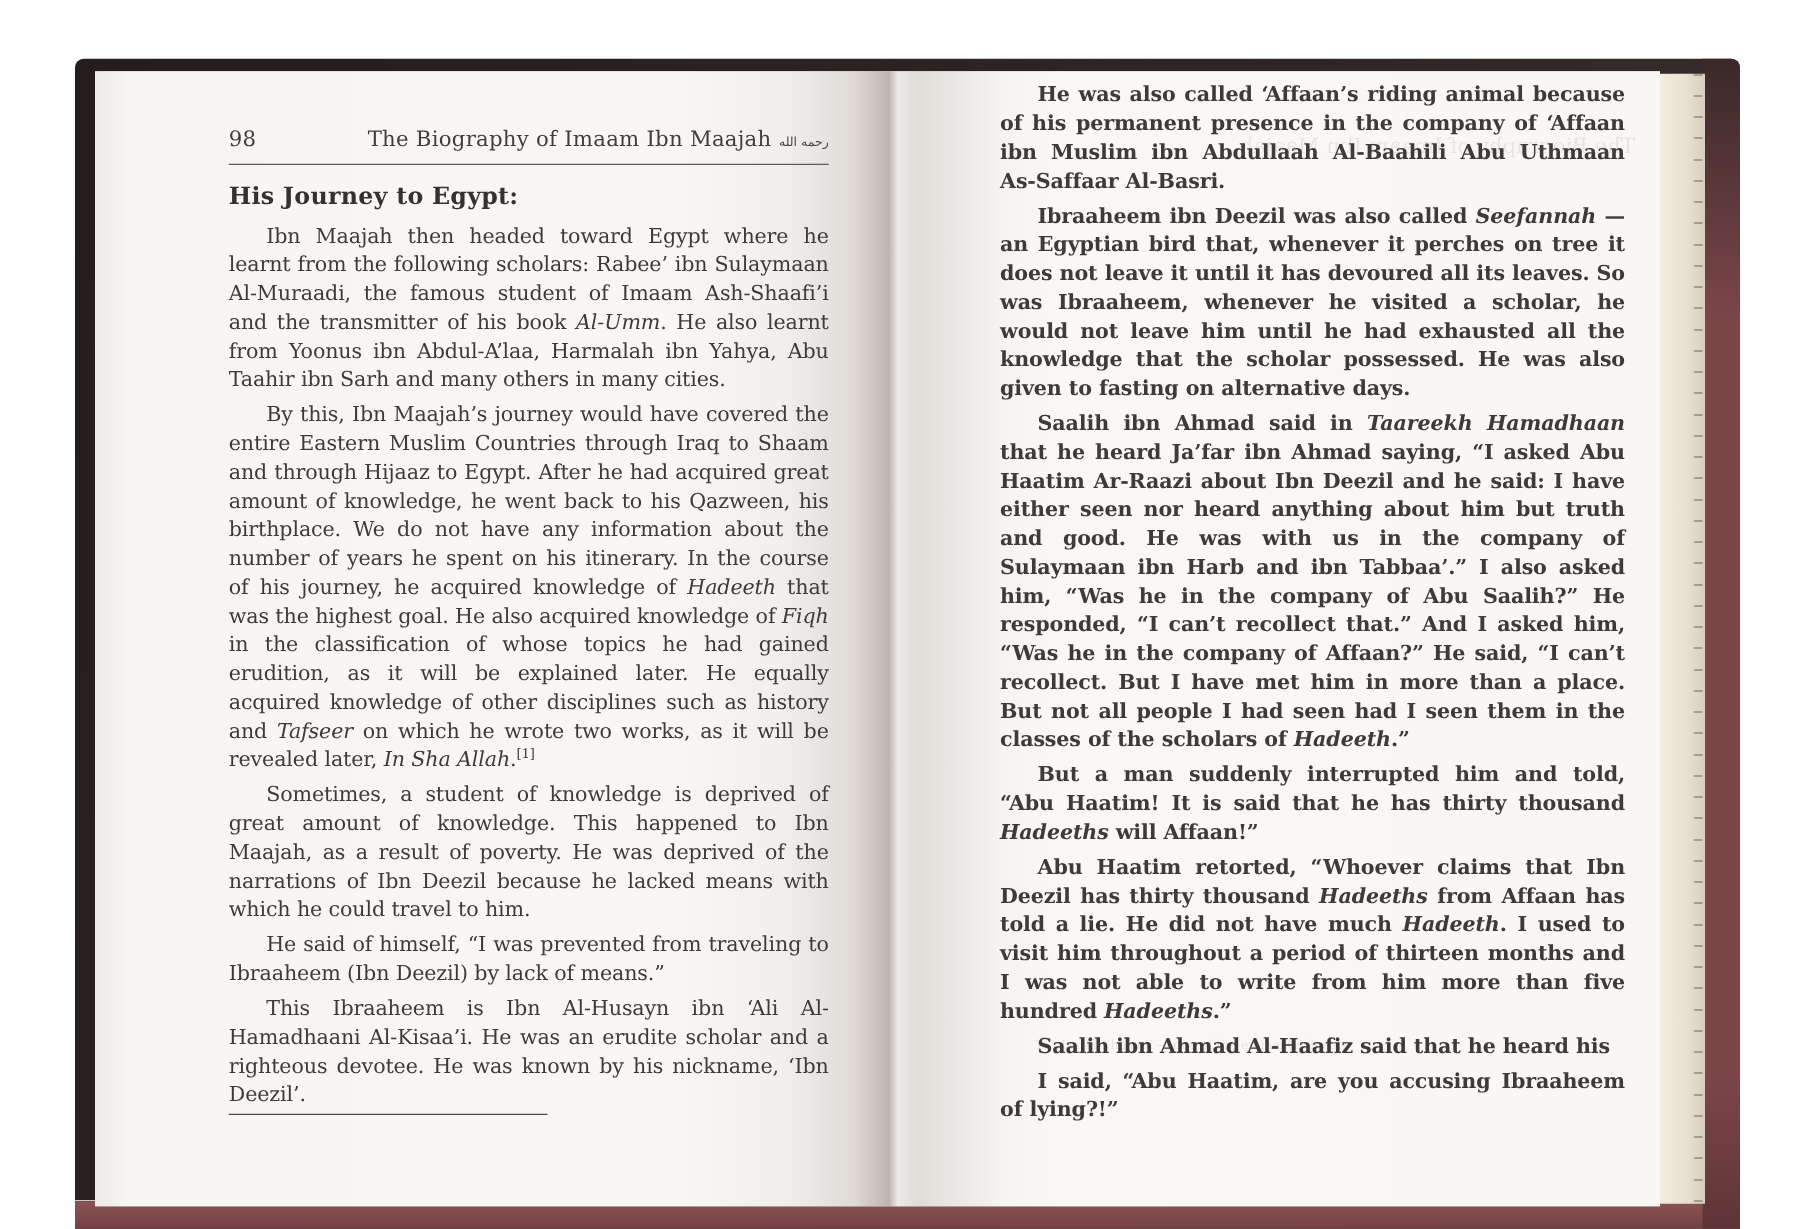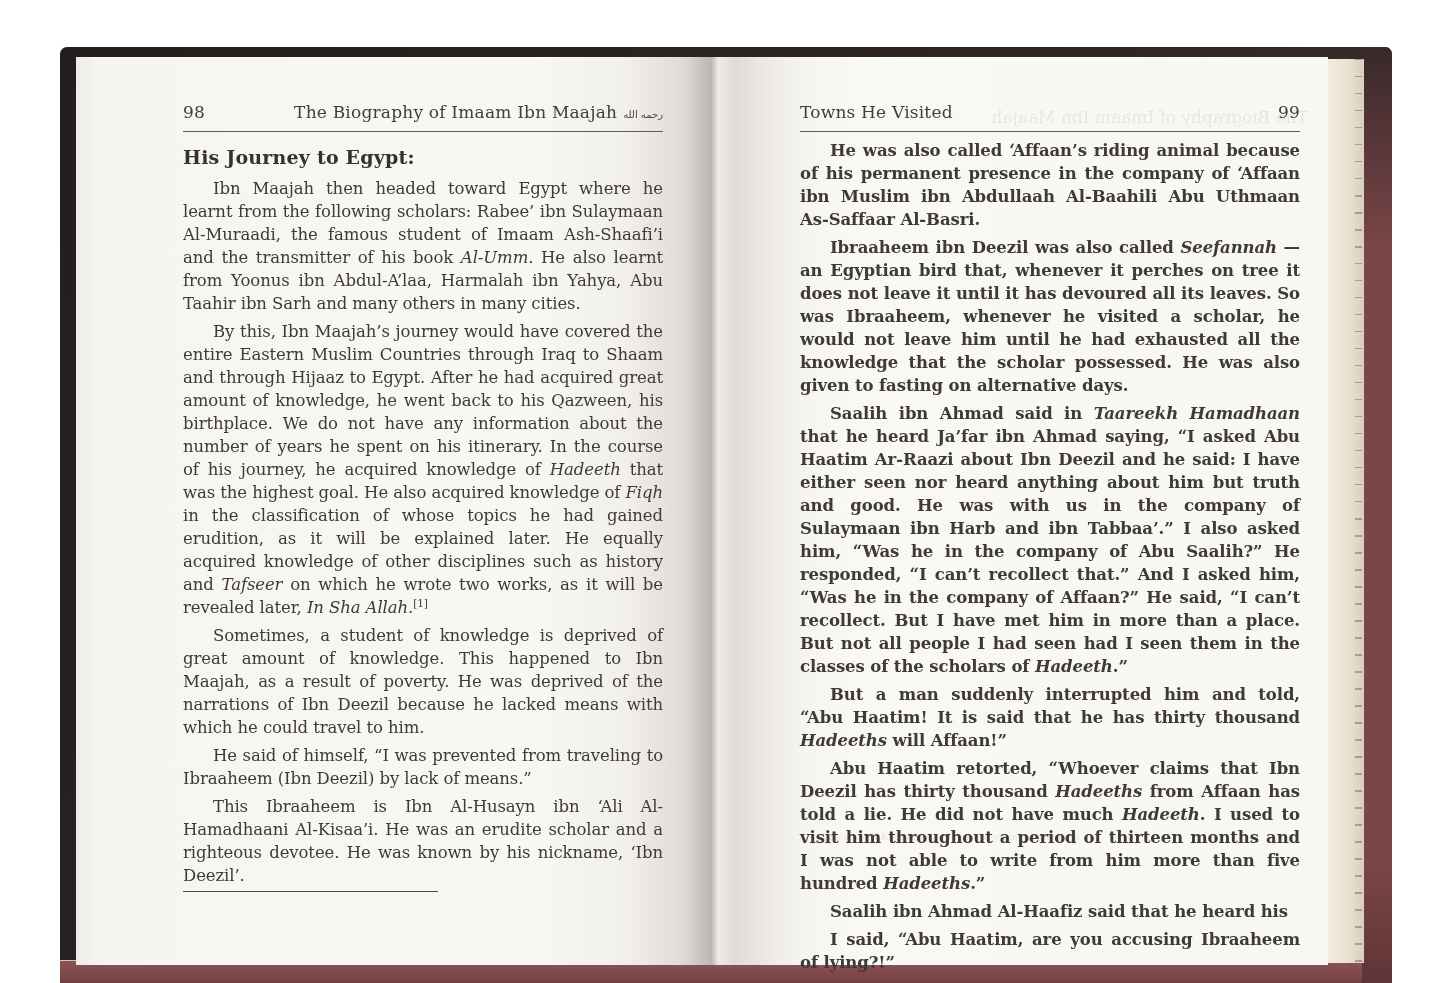--- a/index.html
+++ b/index.html
@@ -118,24 +118,20 @@
             <p class="para"><span>This Ibraaheem is Ibn Al-Husayn ibn ‘Ali Al-Hamadhaani Al-Kisaa’i. He was an erudite scholar and a righteous devotee. He was known by his nickname, ‘Ibn Deezil’.</span></p>
           </div>
         <div class="footnote-area">
           <div class="fn-rule"></div>
         </div>
       </div>
     </div>
 
     <div class="page page-right">
       <div class="content content-right">
-        <div class="pg-header">
-          <span>Towns He Visited</span>
-          <span>99</span>
-        </div>
         <div class="ghost ghost-header">The Biography of Imaam Ibn Maajah</div>
         <div class="body-text body-first">
             <p class="para"><span>He was also called ‘Affaan’s riding animal because of his permanent presence in the company of ‘Affaan ibn Muslim ibn Abdullaah Al-Baahili Abu Uthmaan As-Saffaar Al-Basri.</span></p>
             <p class="para"><span>Ibraaheem ibn Deezil was also called </span><span class="it">Seefannah</span><span> — an Egyptian bird that, whenever it perches on tree it does not leave it until it has devoured all its leaves. So was Ibraaheem, whenever he visited a scholar, he would not leave him until he had exhausted all the knowledge that the scholar possessed. He was also given to fasting on alternative days.</span></p>
             <p class="para"><span>Saalih ibn Ahmad said in </span><span class="it">Taareekh Hamadhaan</span><span> that he heard Ja’far ibn Ahmad saying, “I asked Abu Haatim Ar-Raazi about Ibn Deezil and he said: I have either seen nor heard anything about him but truth and good. He was with us in the company of Sulaymaan ibn Harb and ibn Tabbaa’.” I also asked him, “Was he in the company of Abu Saalih?” He responded, “I can’t recollect that.” And I asked him, “Was he in the company of Affaan?” He said, “I can’t recollect. But I have met him in more than a place. But not all people I had seen had I seen them in the classes of the scholars of </span><span class="it">Hadeeth</span><span>.”</span></p>
             <p class="para"><span>But a man suddenly interrupted him and told, “Abu Haatim! It is said that he has thirty thousand </span><span class="it">Hadeeths</span><span> will Affaan!”</span></p>
             <p class="para"><span>Abu Haatim retorted, “Whoever claims that Ibn Deezil has thirty thousand </span><span class="it">Hadeeths</span><span> from Affaan has told a lie. He did not have much </span><span class="it">Hadeeth</span><span>. I used to visit him throughout a period of thirteen months and I was not able to write from him more than five hundred </span><span class="it">Hadeeths</span><span>.”</span></p>
             <p class="para"><span>Saalih ibn Ahmad Al-Haafiz said that he heard his</span></p>
             <p class="para"><span>I said, “Abu Haatim, are you accusing Ibraaheem of lying?!”</span></p>
           </div>

